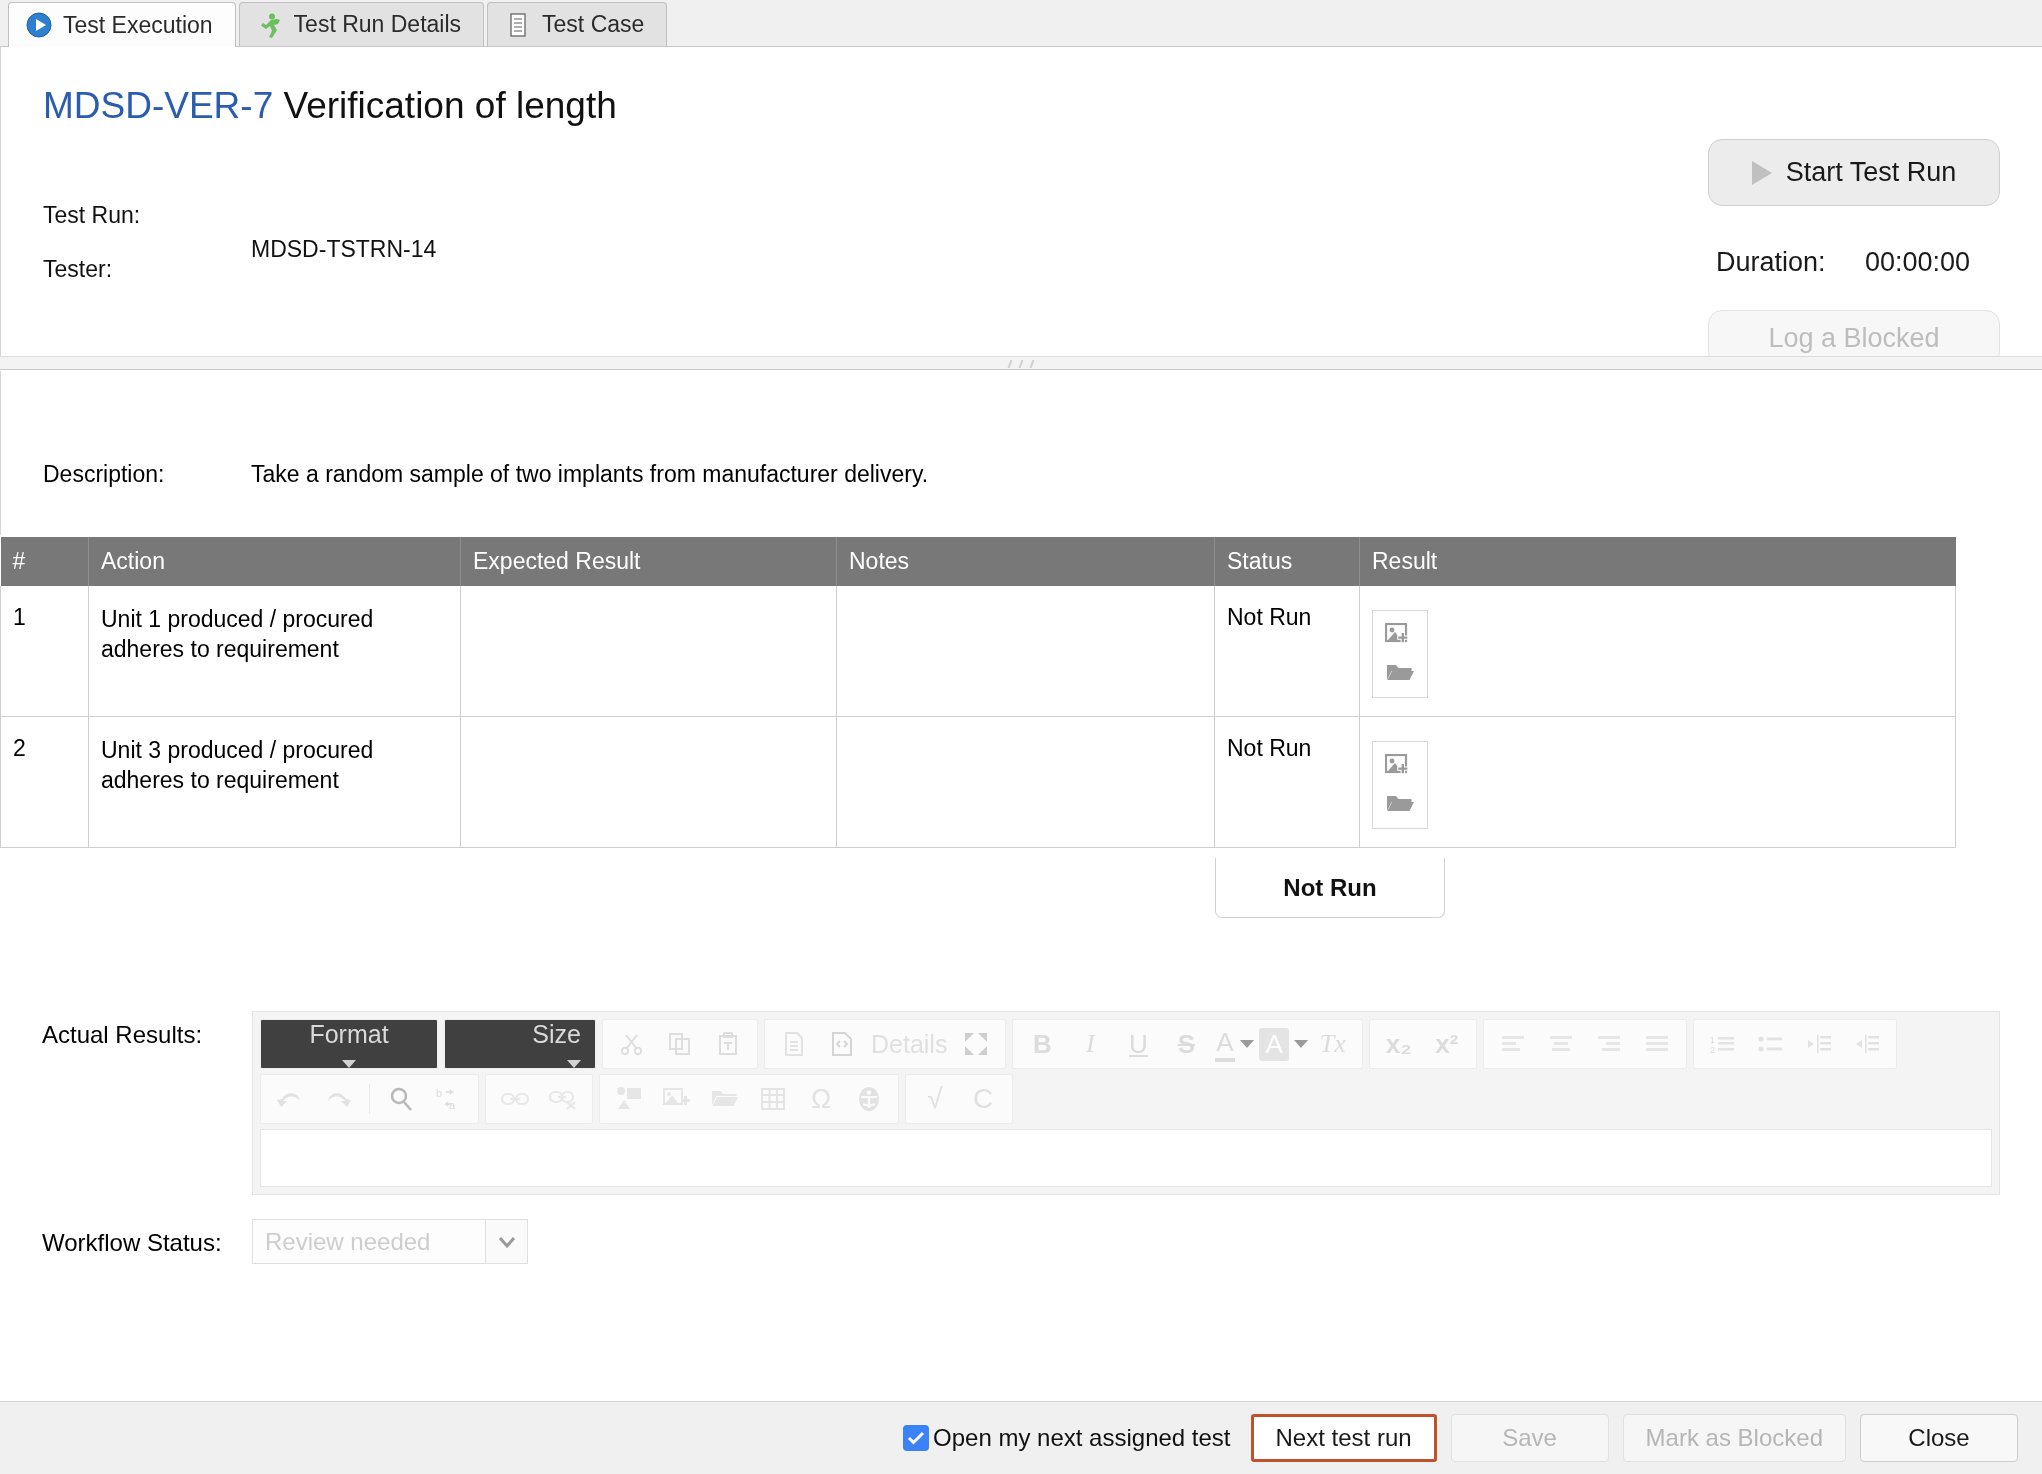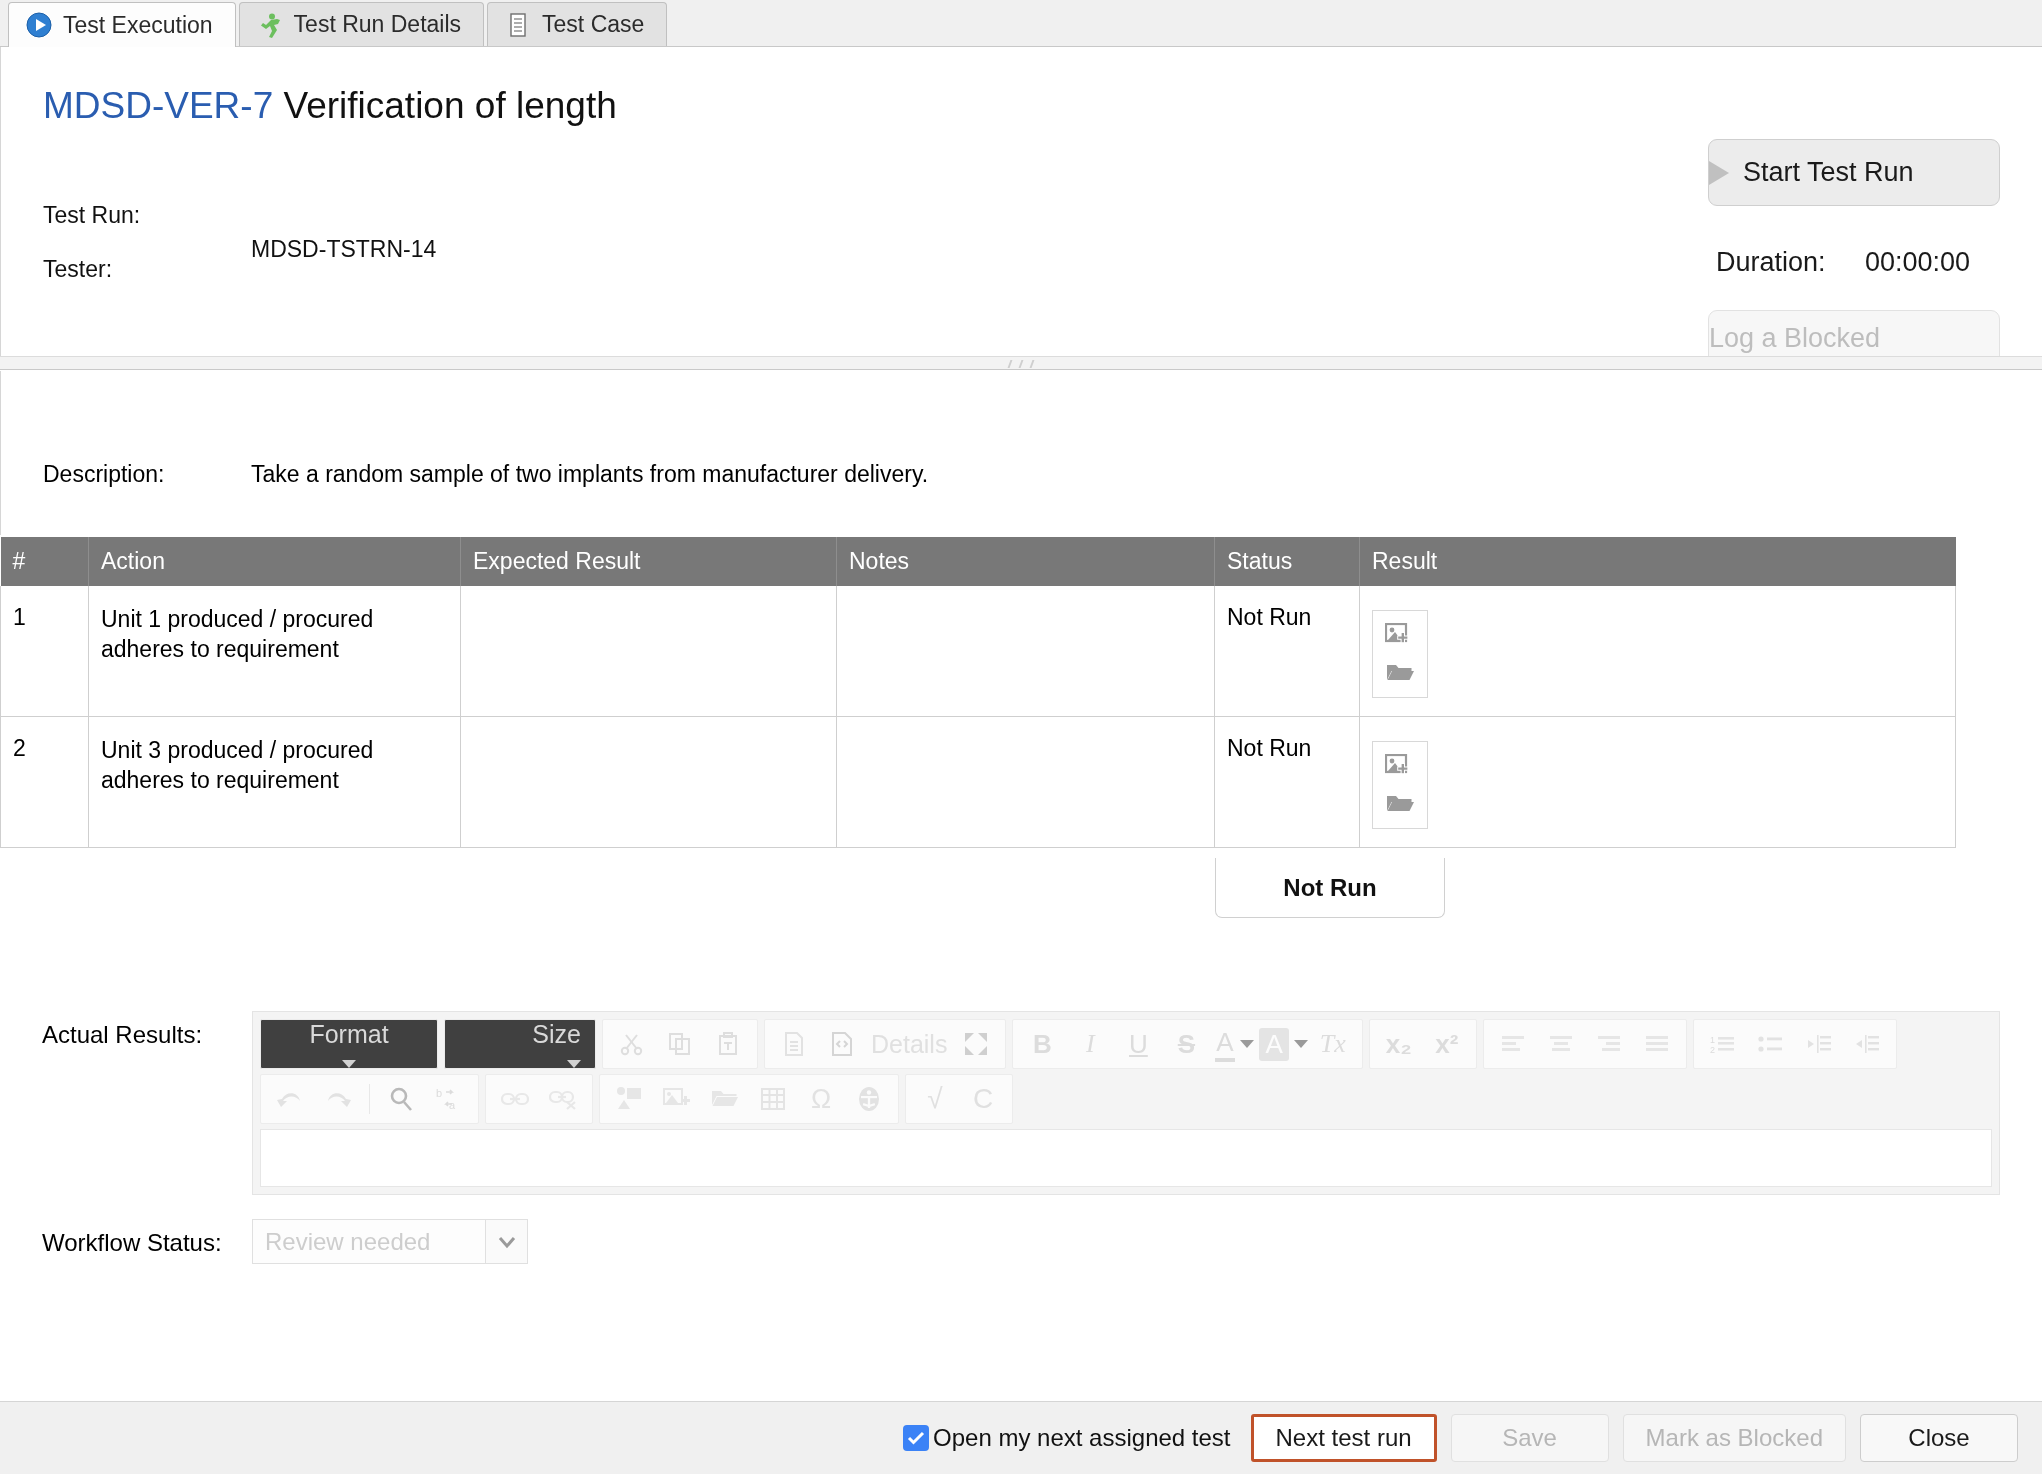--- a/index.html
+++ b/index.html
@@ -73,25 +73,25 @@
     color: #111111;
   }
   .meta-value {
     position: absolute;
     font-size: 23px;
     color: #111111;
   }
 
   .btn {
     position: absolute;
-    border-radius: 9px;
+    border-radius: 14px;
     font-size: 27px;
     display: flex;
     align-items: center;
-    justify-content: flex-start;
+    justify-content: center;
     gap: 14px;
     cursor: pointer;
     user-select: none;
   }
   .btn-start {
     left: 1707px; top: 92px;
     width: 292px; height: 67px;
     background: #ececec;
     border: 1px solid #cfcfcf;
     color: #1a1a1a;

